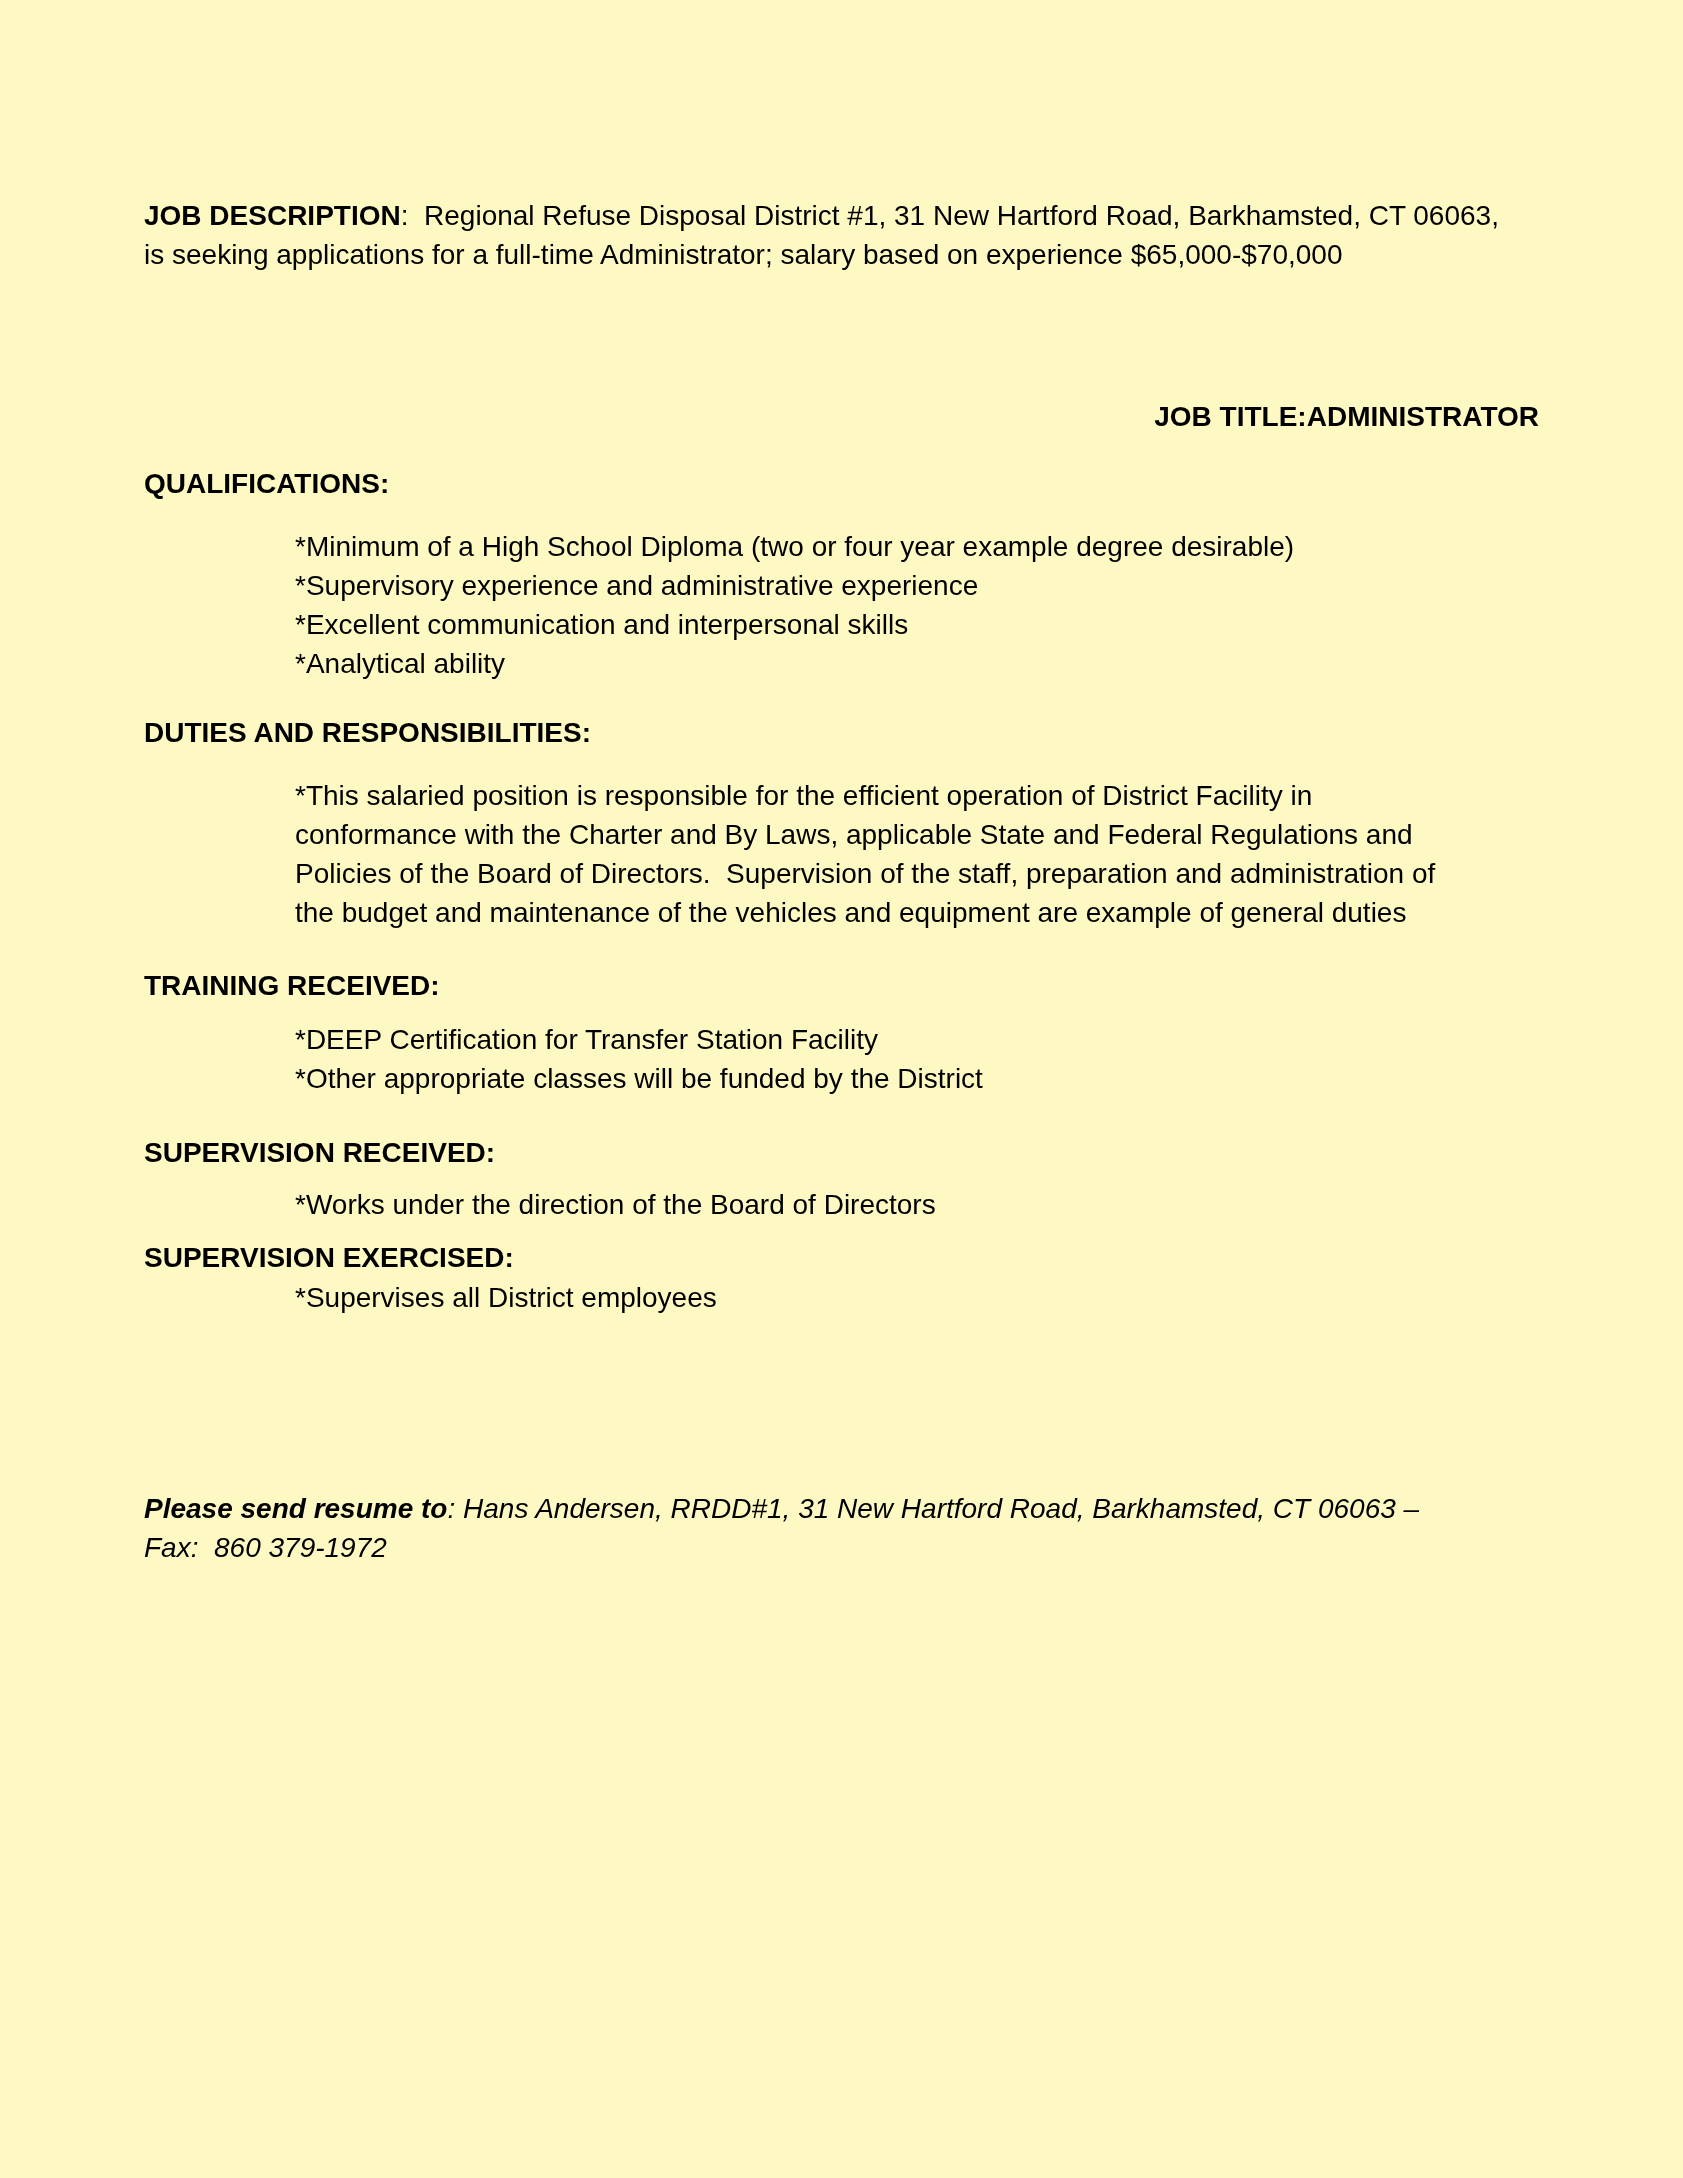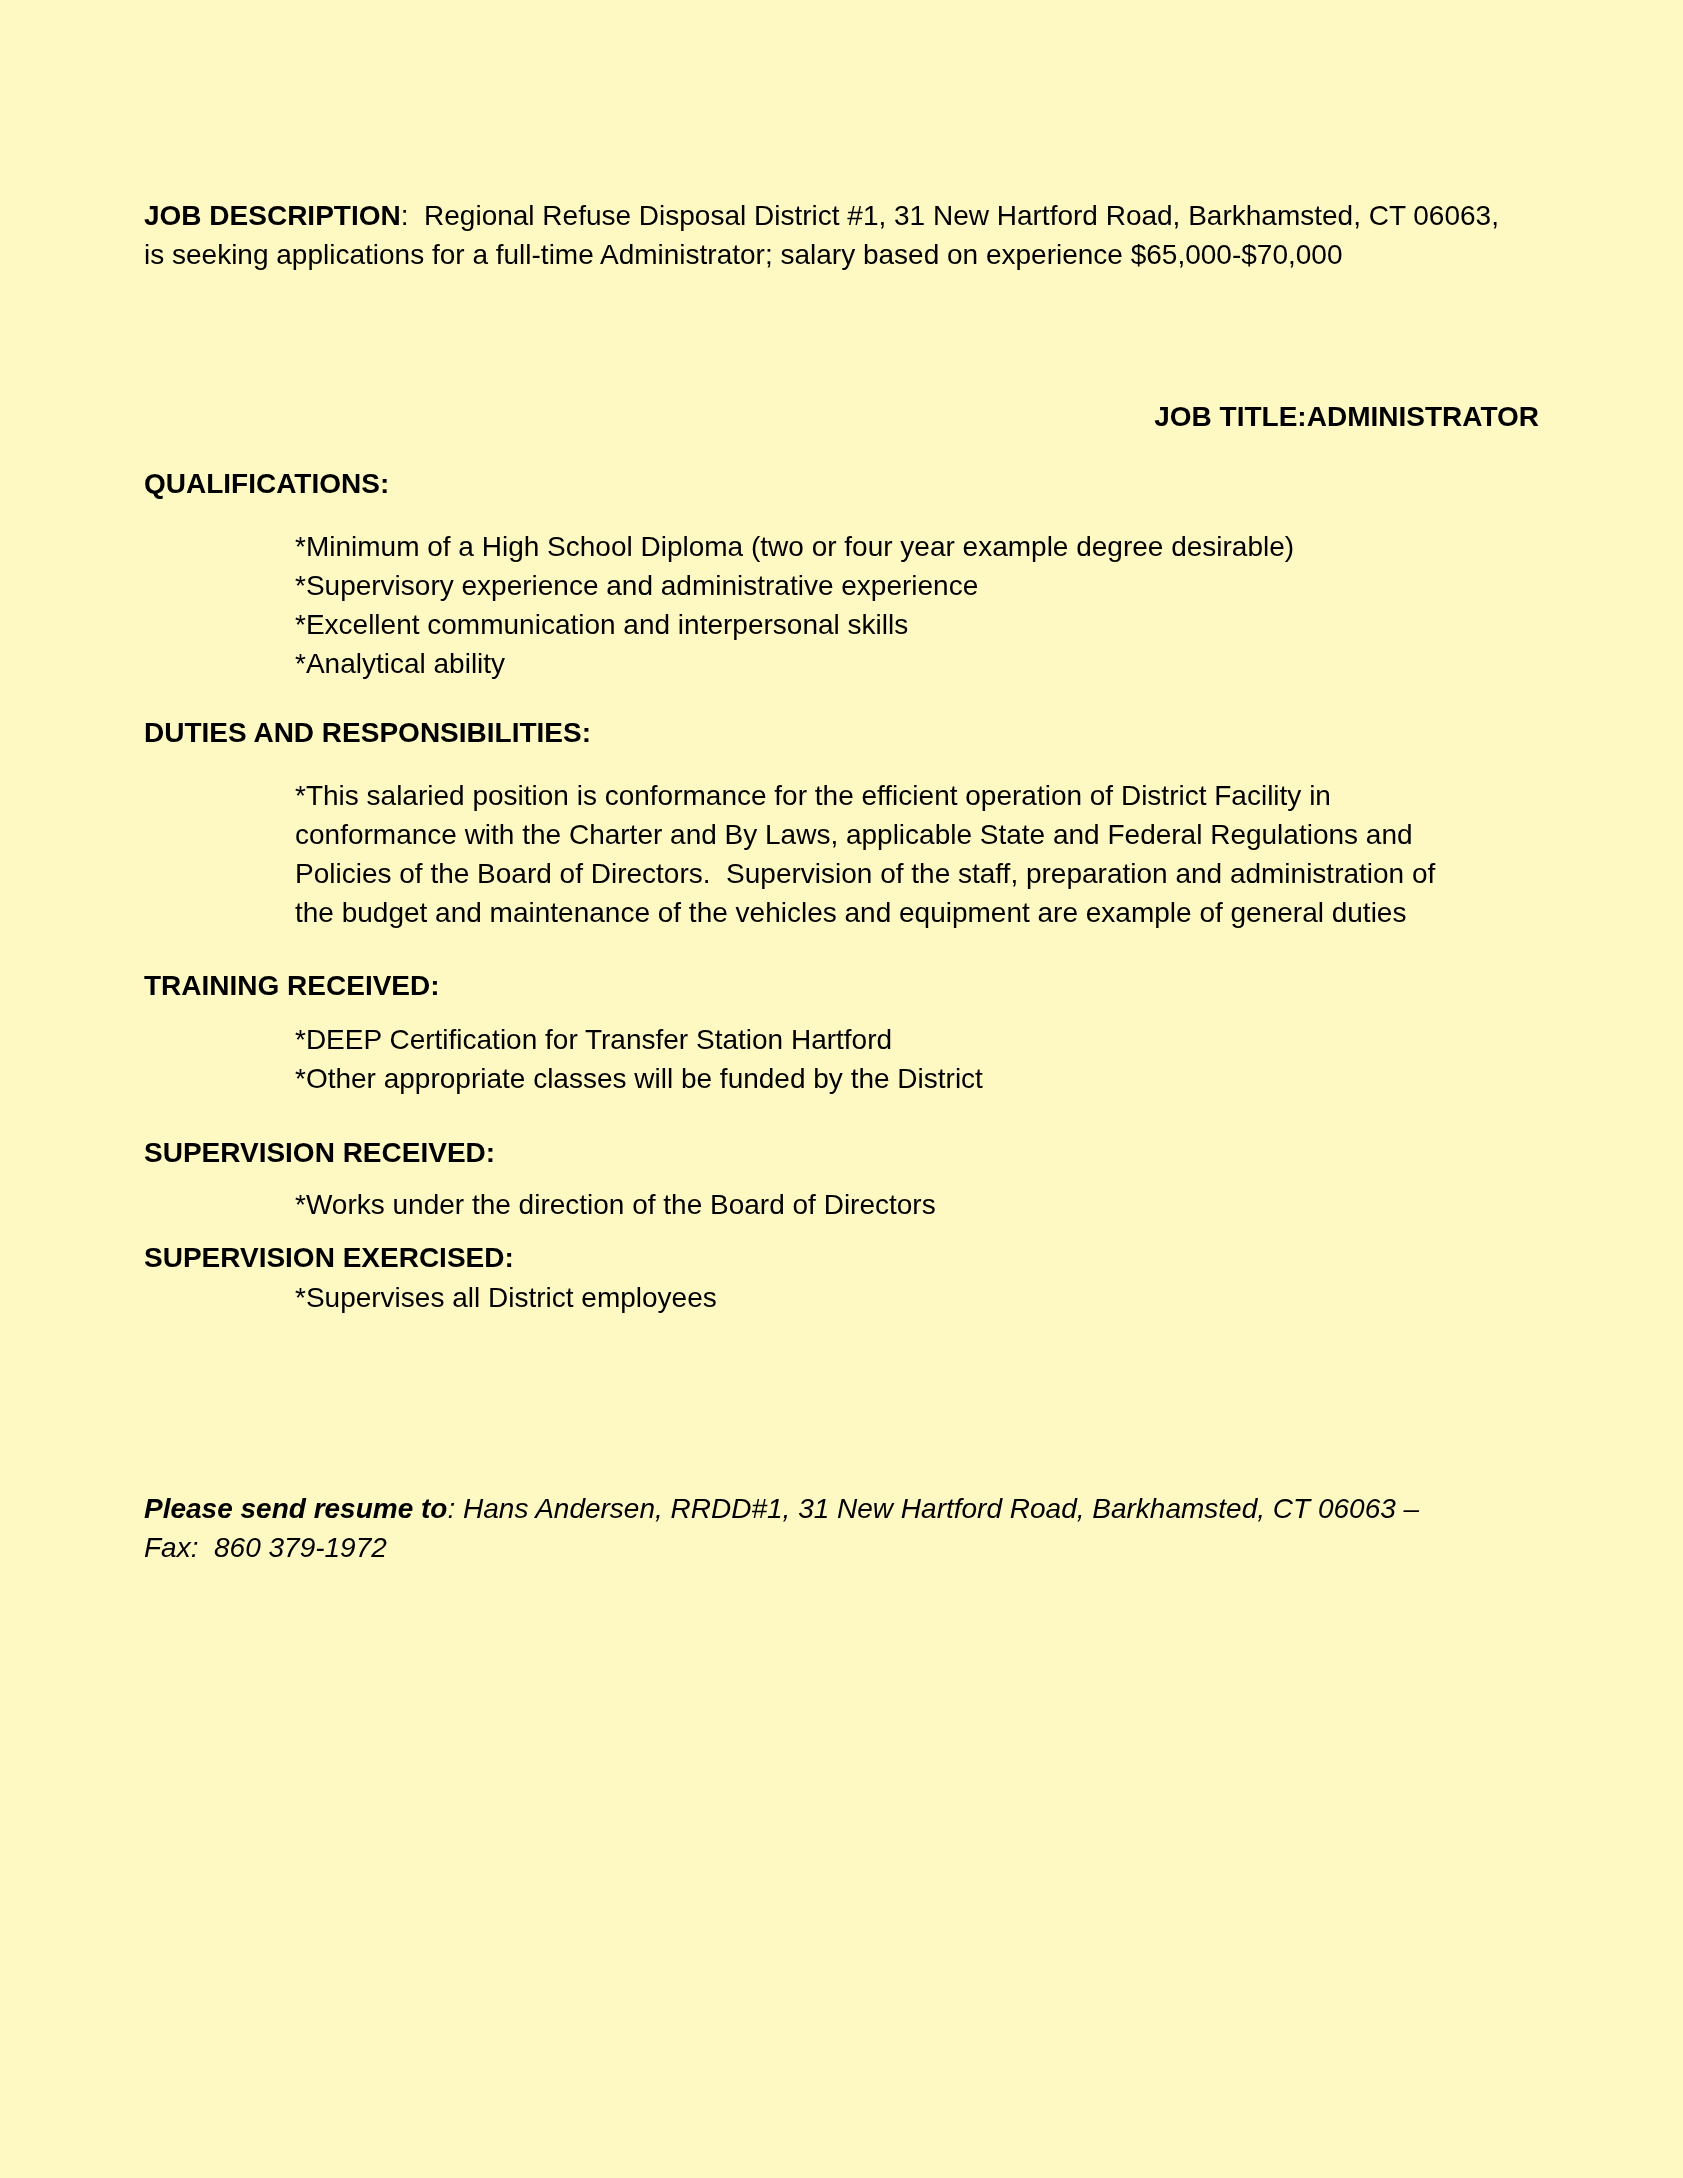--- a/index.html
+++ b/index.html
@@ -64,29 +64,29 @@
   <div class="line b qualifications-head">QUALIFICATIONS:</div>
   <div class="qualifications-list indent">
     <div class="line">*Minimum of a High School Diploma (two or four year example degree desirable)</div>
     <div class="line">*Supervisory experience and administrative experience</div>
     <div class="line">*Excellent communication and interpersonal skills</div>
     <div class="line">*Analytical ability</div>
   </div>
 
   <div class="line b duties-head">DUTIES AND RESPONSIBILITIES:</div>
   <div class="duties-para indent">
-    <div class="line">*This salaried position is conformance for the efficient operation of District Facility in</div>
+    <div class="line">*This salaried position is responsible for the efficient operation of District Facility in</div>
     <div class="line">conformance with the Charter and By Laws, applicable State and Federal Regulations and</div>
     <div class="line">Policies of the Board of Directors.  Supervision of the staff, preparation and administration of</div>
     <div class="line">the budget and maintenance of the vehicles and equipment are example of general duties</div>
   </div>
 
   <div class="line b training-head">TRAINING RECEIVED:</div>
   <div class="training-list indent">
-    <div class="line">*DEEP Certification for Transfer Station Hartford</div>
+    <div class="line">*DEEP Certification for Transfer Station Facility</div>
     <div class="line">*Other appropriate classes will be funded by the District</div>
   </div>
 
   <div class="line b sup-received-head">SUPERVISION RECEIVED:</div>
   <div class="sup-received-list indent">
     <div class="line">*Works under the direction of the Board of Directors</div>
   </div>
 
   <div class="line b sup-exercised-head">SUPERVISION EXERCISED:</div>
   <div class="sup-exercised-list indent">

